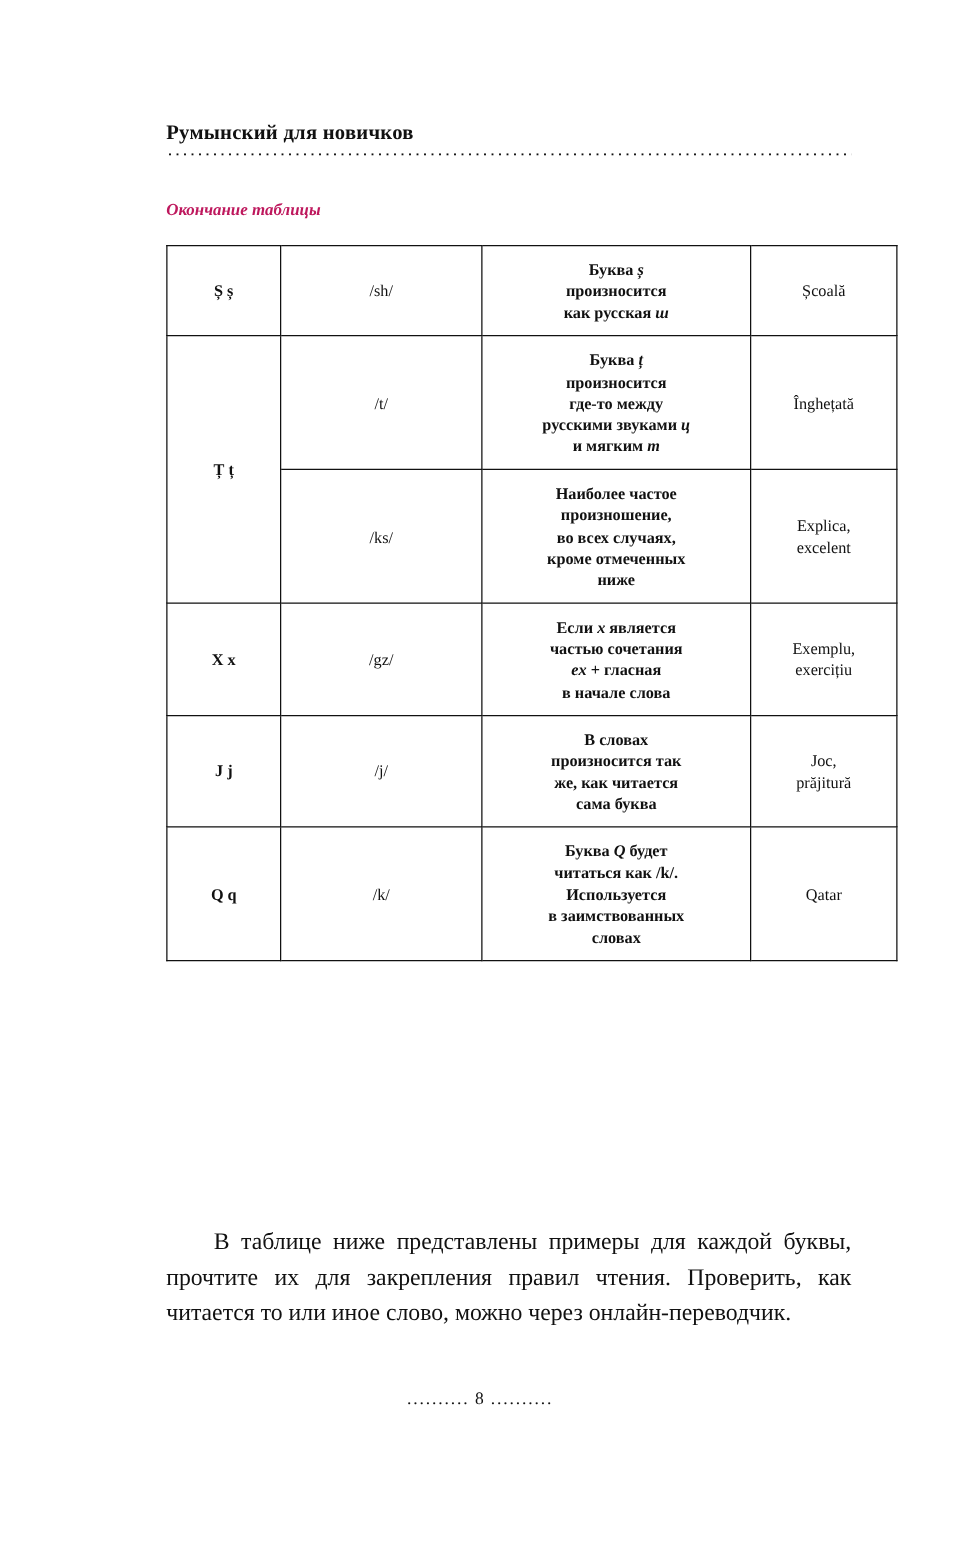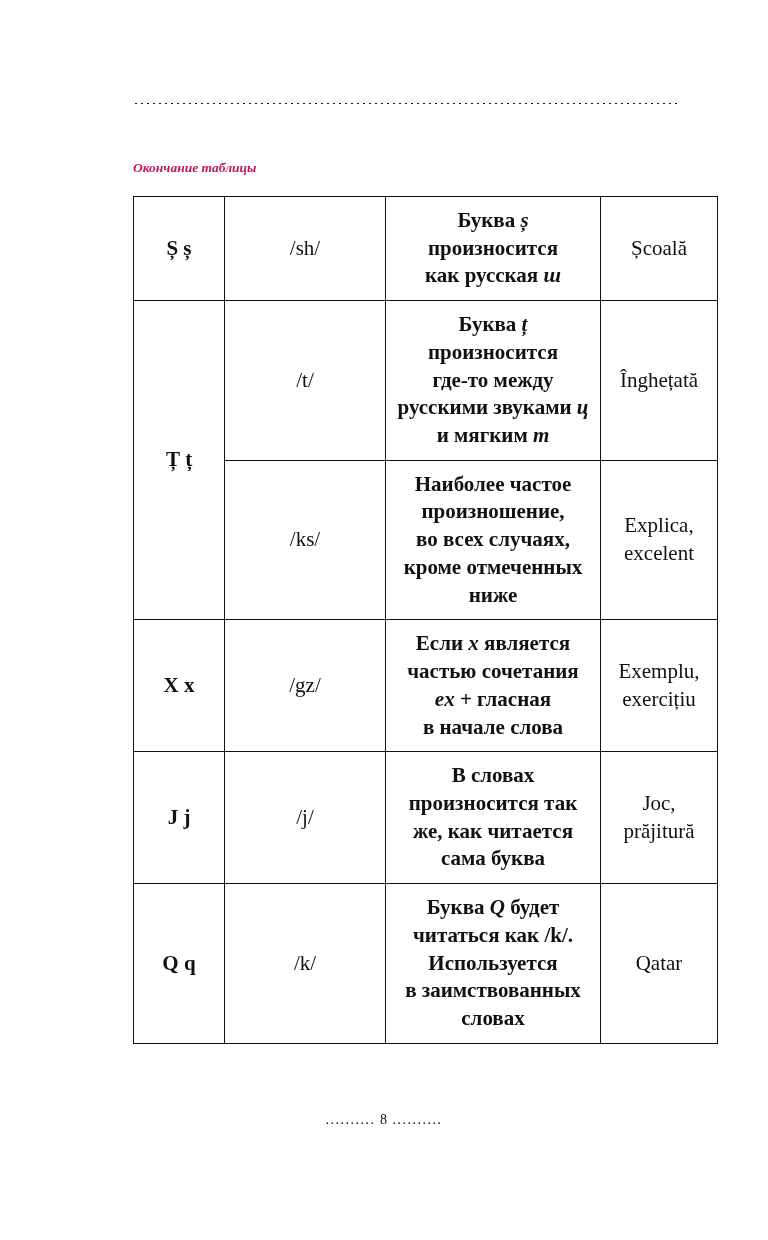--- a/index.html
+++ b/index.html
@@ -57,21 +57,21 @@
     top: 196px;
     width: 548px;
     border-collapse: collapse;
     table-layout: fixed;
   }
   table.pron td {
     border: 1.6px solid #111;
     text-align: center;
     vertical-align: middle;
     padding: 10px 4px;
-    font-size: 21px;
+    font-size: 13px;
     line-height: 1.32;
   }
   td.col-letter {
     width: 82px;
     font-weight: bold;
     font-size: 18px;
   }
   td.col-sound {
     width: 152px;
     font-size: 16px;
@@ -111,20 +111,21 @@
   .footer .dots {
     letter-spacing: 1.5px;
   }
 </style>
 </head>
 <body>
 
 <div class="page">
 
   <div class="header">
+    <div class="header-title">Румынский для новичков</div>
     <div class="header-rule"></div>
   </div>
 
   <div class="caption">Окончание таблицы</div>
 
   <table class="pron">
     <tbody>
       <tr>
         <td class="col-letter" rowspan="1">Ș ș</td>
         <td class="col-sound">/sh/</td>
@@ -156,20 +157,21 @@
       </tr>
       <tr>
         <td class="col-letter">Q q</td>
         <td class="col-sound">/k/</td>
         <td class="col-desc">Буква <span class="it">Q</span> будет<br>читаться как /k/.<br>Используется<br>в заимствованных<br>словах</td>
         <td class="col-example">Qatar</td>
       </tr>
     </tbody>
   </table>
 
+  <div class="paragraph">В таблице ниже представлены примеры для каждой буквы, прочтите их для закрепления правил чтения. Проверить, как читается то или иное слово, можно через онлайн-переводчик.</div>
 
   <div class="footer">
     <span class="dots">..........</span>
     <span>8</span>
     <span class="dots">..........</span>
   </div>
 
 </div>
 
 </body></html>

